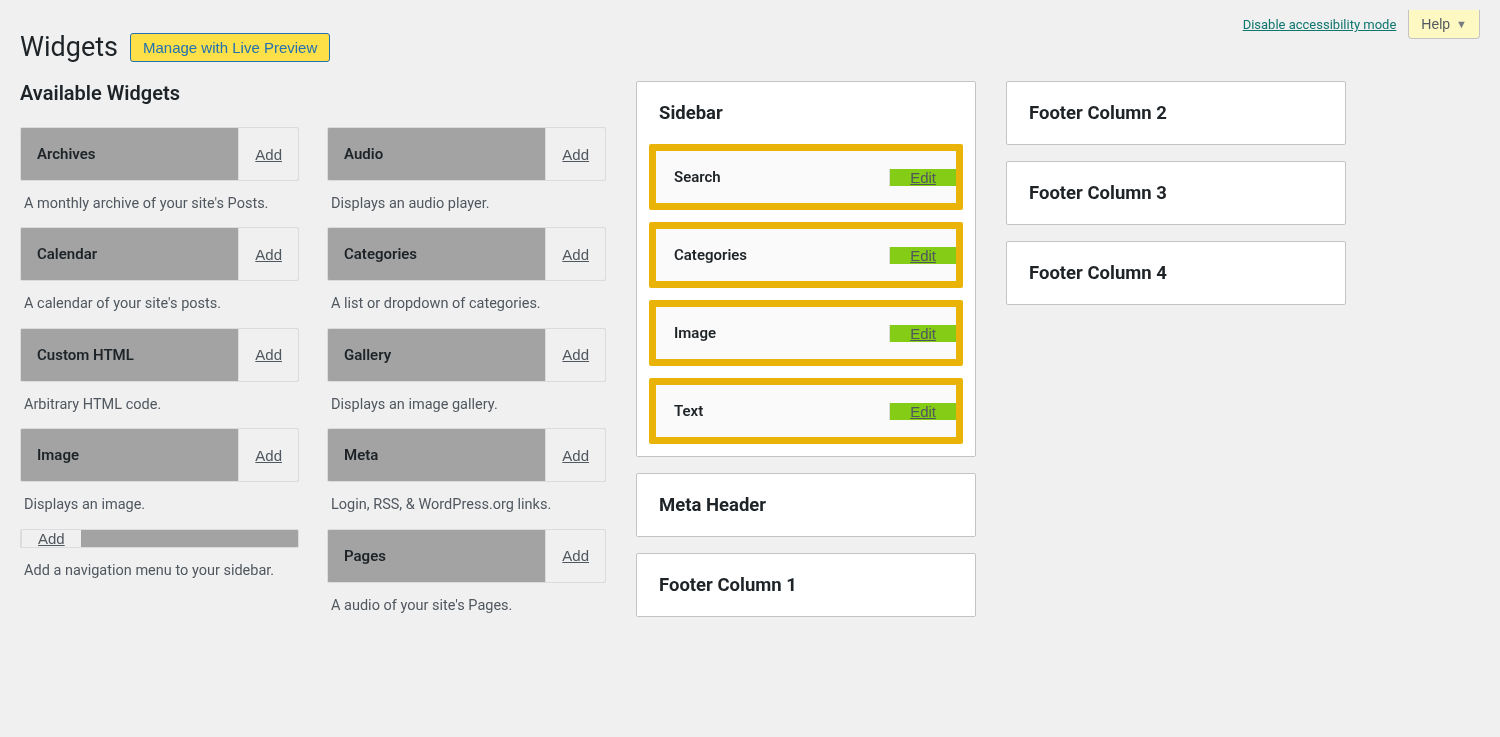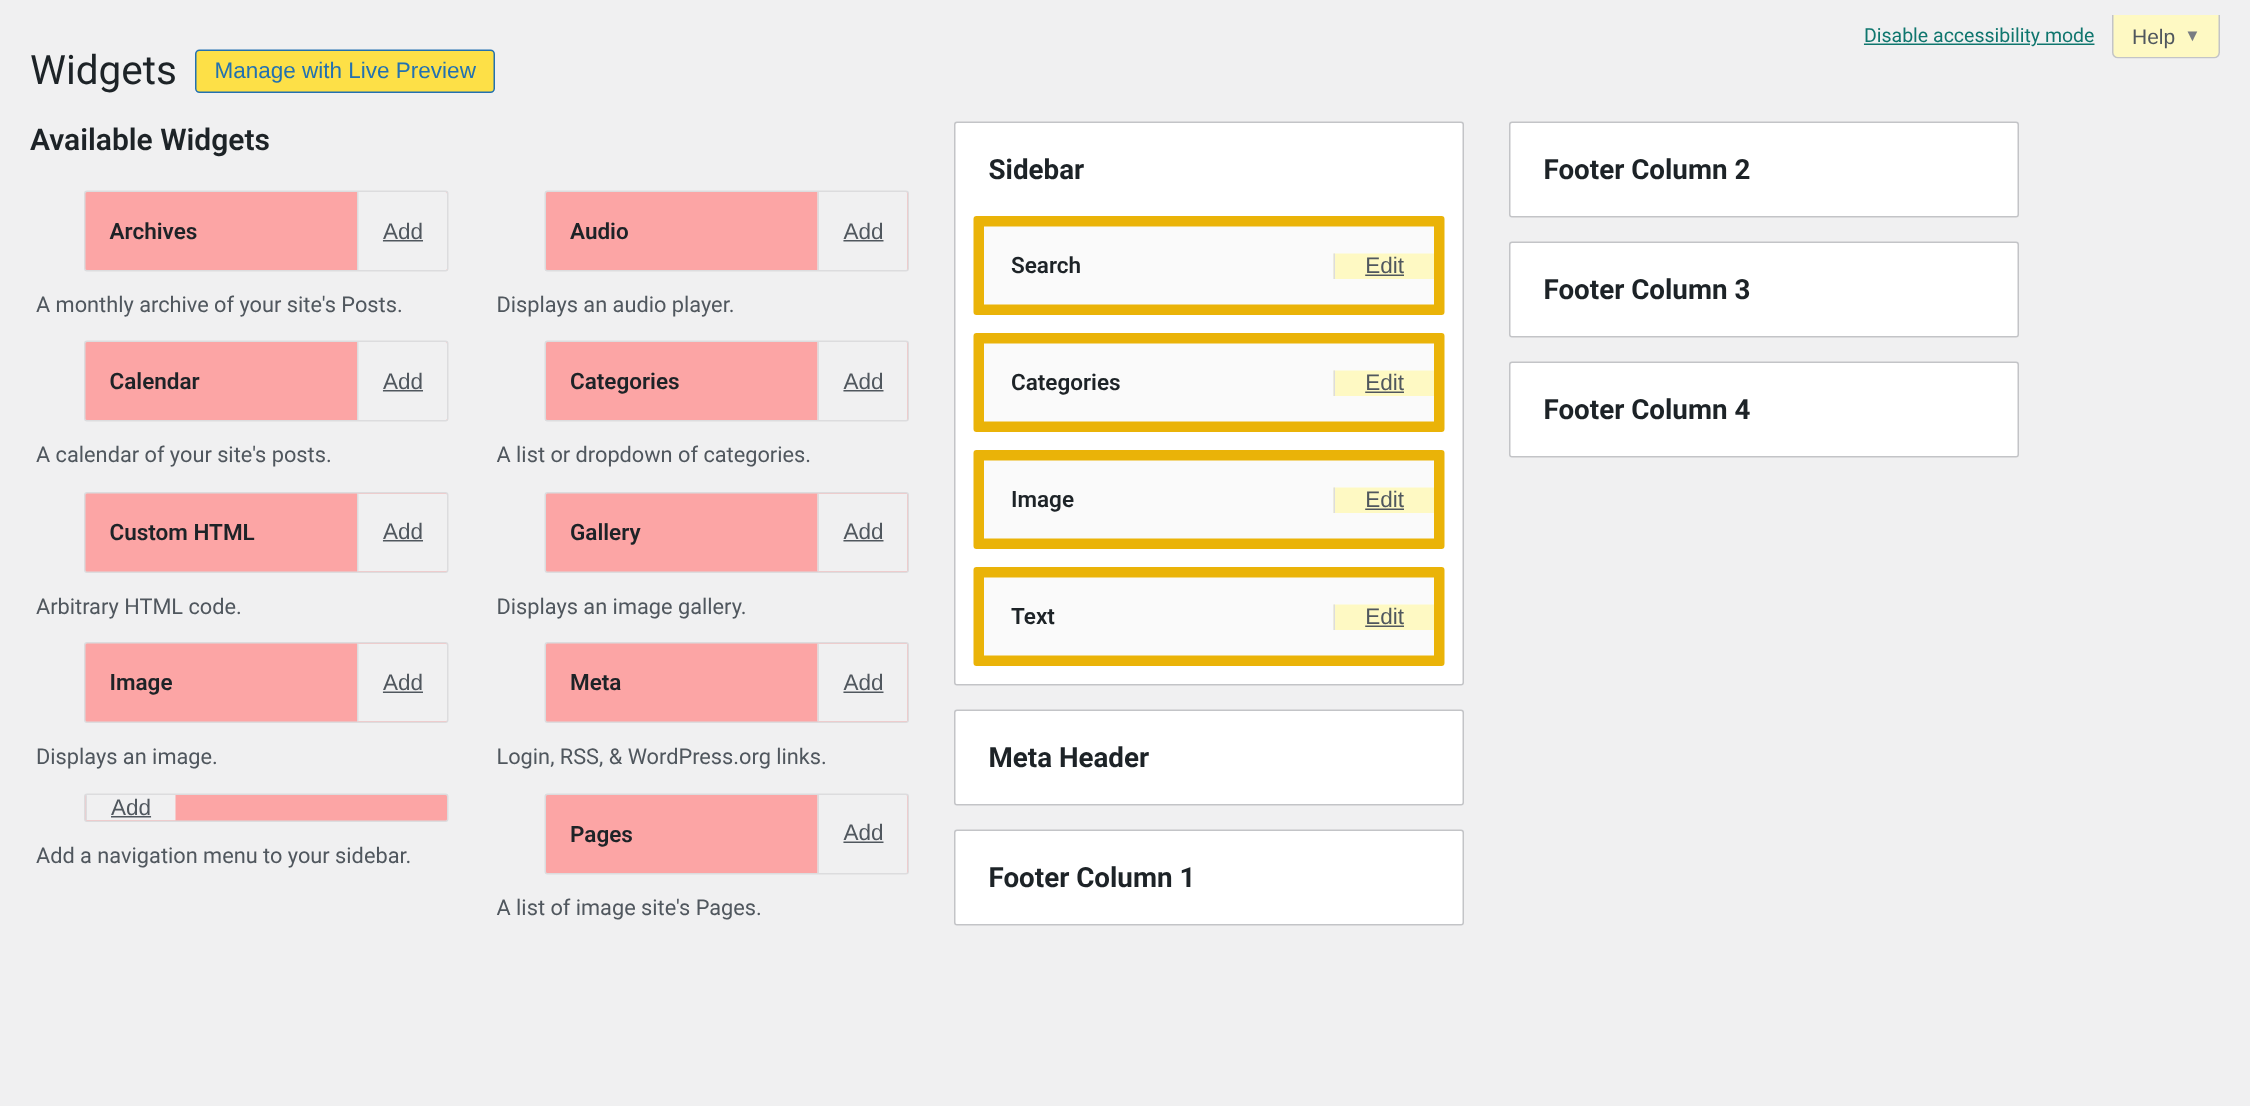--- a/index.html
+++ b/index.html
@@ -90,27 +90,26 @@
     }
     .widgets-grid {
       display: grid;
       grid-template-columns: 1fr 1fr;
       gap: 0 28px;
     }
     .widget-cell {
       margin-bottom: 0;
     }
     .widget-card {
-      background: #fca5a5;
+      background: #a3a3a3;
       border: 1px solid #dcdcde;
       display: flex;
       align-items: stretch;
       border-radius: 2px;
       overflow: hidden;
-      margin-left: 36px;
     }
     .widget-name {
       flex: 1;
       padding: 17px 16px;
       font-size: 15px;
       font-weight: 600;
       color: #1d2327;
     }
     .add-btn {
       background: #f0f0f1;
@@ -158,21 +157,21 @@
       margin-bottom: 0;
     }
     .placed-name {
       flex: 1;
       padding: 17px 18px;
       font-size: 15px;
       font-weight: 600;
       color: #1d2327;
     }
     .edit-btn {
-      background: #fef9c3;
+      background: #84cc16;
       border: none;
       border-left: 1px solid #dcdcde;
       color: #50575e;
       font-size: 15px;
       font-weight: 500;
       text-decoration: underline;
       padding: 0 20px;
       cursor: pointer;
       min-width: 62px;
     }
@@ -264,21 +263,21 @@
           <div class="widget-card">
             <button class="add-btn">Add</button>
           </div>
           <div class="widget-desc">Add a navigation menu to your sidebar.</div>
         </div>
         <div class="widget-cell">
           <div class="widget-card">
             <div class="widget-name">Pages</div>
             <button class="add-btn">Add</button>
           </div>
-          <div class="widget-desc">A list of image site's Pages.</div>
+          <div class="widget-desc">A audio of your site's Pages.</div>
         </div>
       </div>
     </div>
 
     <div class="col-middle">
       <div class="widget-area">
         <div class="widget-area-title">Sidebar</div>
         <div class="widget-area-content">
           <div class="placed-widget">
             <div class="placed-name">Search</div>

